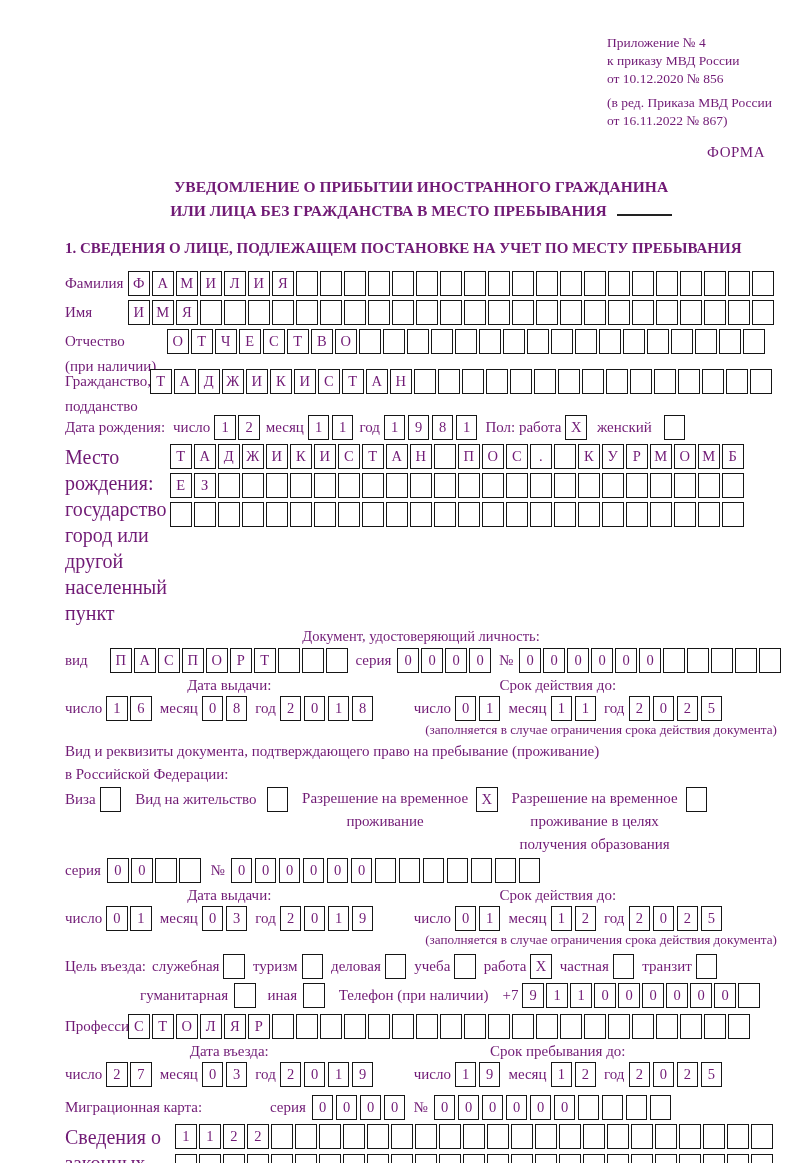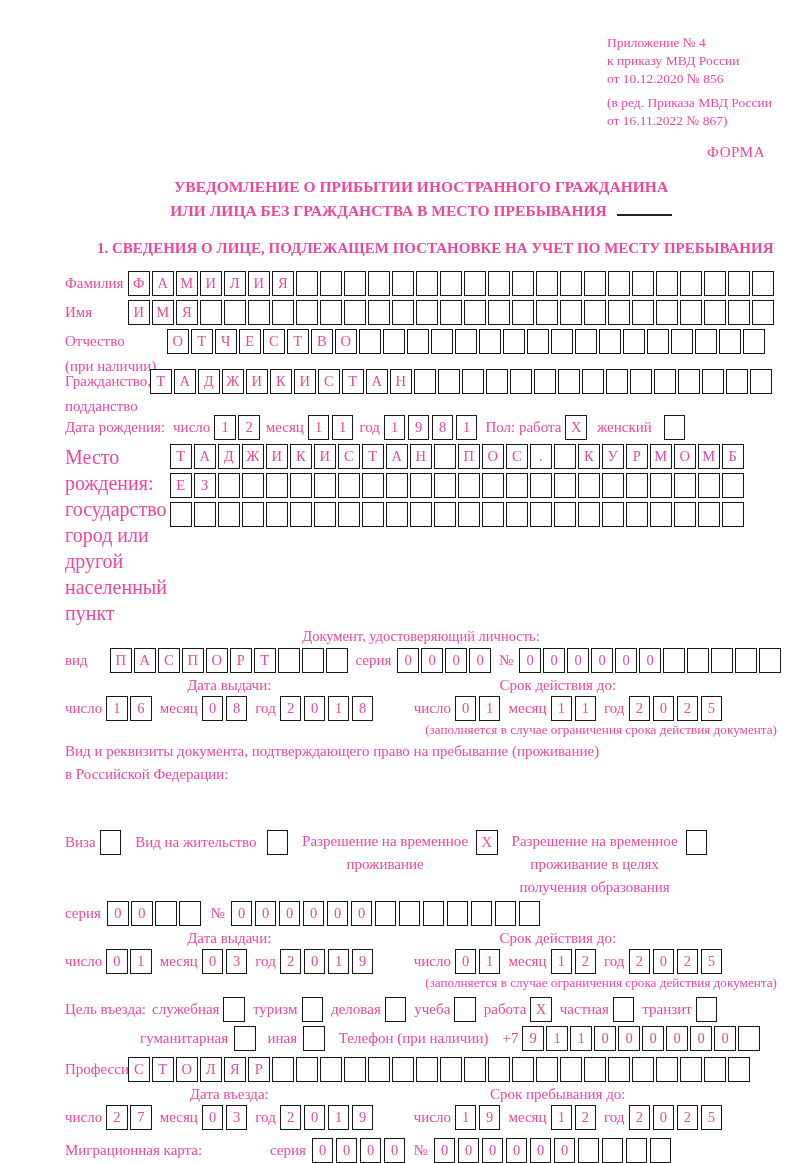--- a/index.html
+++ b/index.html
@@ -1,29 +1,29 @@
 <!DOCTYPE html>
 <html><head>
 <meta charset="utf-8">
 <style>
   * { margin:0; padding:0; box-sizing:border-box; }
   body { background:#888; }
   .page {
     width:800px; height:1163px; margin:0 auto; background:#ffffff;
-    font-family:"Liberation Serif","DejaVu Serif",serif; color:#ec4899;
+    font-family:"Liberation Serif","DejaVu Serif",serif; color:#701a75;
     padding:34px 23px 10px 65px; overflow:hidden; position:relative;
   }
   .pre { white-space:pre-line; }
   
   .appendix { margin-left:auto; width:170px; font-size:13.5px; line-height:1.35; }
   .amendment { margin-top:5px; }
   .forma { text-align:right; font-weight:normal; font-size:15px; padding-right:12px; margin-top:14px; letter-spacing:.5px; }
   .title { text-align:center; font-weight:bold; font-size:15.5px; line-height:1.55; margin-top:14px; }
   .u-line { display:inline-block; width:55px; border-bottom:2px solid #222; margin-left:10px; }
-  .sec-heading { font-weight:bold; font-size:15px; margin-top:17px;margin-left:32px; }
+  .sec-heading { font-weight:bold; font-size:15px; margin-top:17px; }
   
   .row { display:flex; align-items:flex-start; height:25px; margin-top:4px; }
   .lbl { font-size:15px; line-height:25px; flex:none; }
   .cells { display:flex; gap:2.5px; flex:none; }
   .cell {
     width:21.5px; height:25px; border:1.6px solid #161616; flex:none;
     display:flex; align-items:center; justify-content:center;
     font-size:14.5px; background:#fff;
   }
   .lw-name { width:63px; }
@@ -43,21 +43,21 @@
   .date-headers { display:flex; justify-content:space-between; font-size:15px; margin-top:4px; height:19px; }
   .date-headers .dh-left { width:330px; text-align:center; }
   .date-headers .dh-right { width:330px; text-align:center; margin-right:55px; }
   .date-values { display:flex; justify-content:space-between; height:25px; }
   .dgroup { display:flex; align-items:flex-start; }
   .dgroup.right { margin-right:55px; }
   .note { font-size:13.2px; text-align:right; margin-top:1px; height:16px; }
   .intro { font-size:15px; line-height:19px; margin-top:4px; }
   
   .opts { display:flex; align-items:flex-start; margin-top:3px; }
-  .opt { display:flex; align-items:flex-start;margin-top:43px; }
+  .opt { display:flex; align-items:flex-start; }
   .optlbl { font-size:15px; line-height:24px; white-space:pre-line; }
   .optlbl.centered { text-align:center; line-height:23px; }
 </style>
 </head>
 <body>
 
 <div class="page">
 
   <div class="appendix">
     <div class="pre">Приложение № 4

